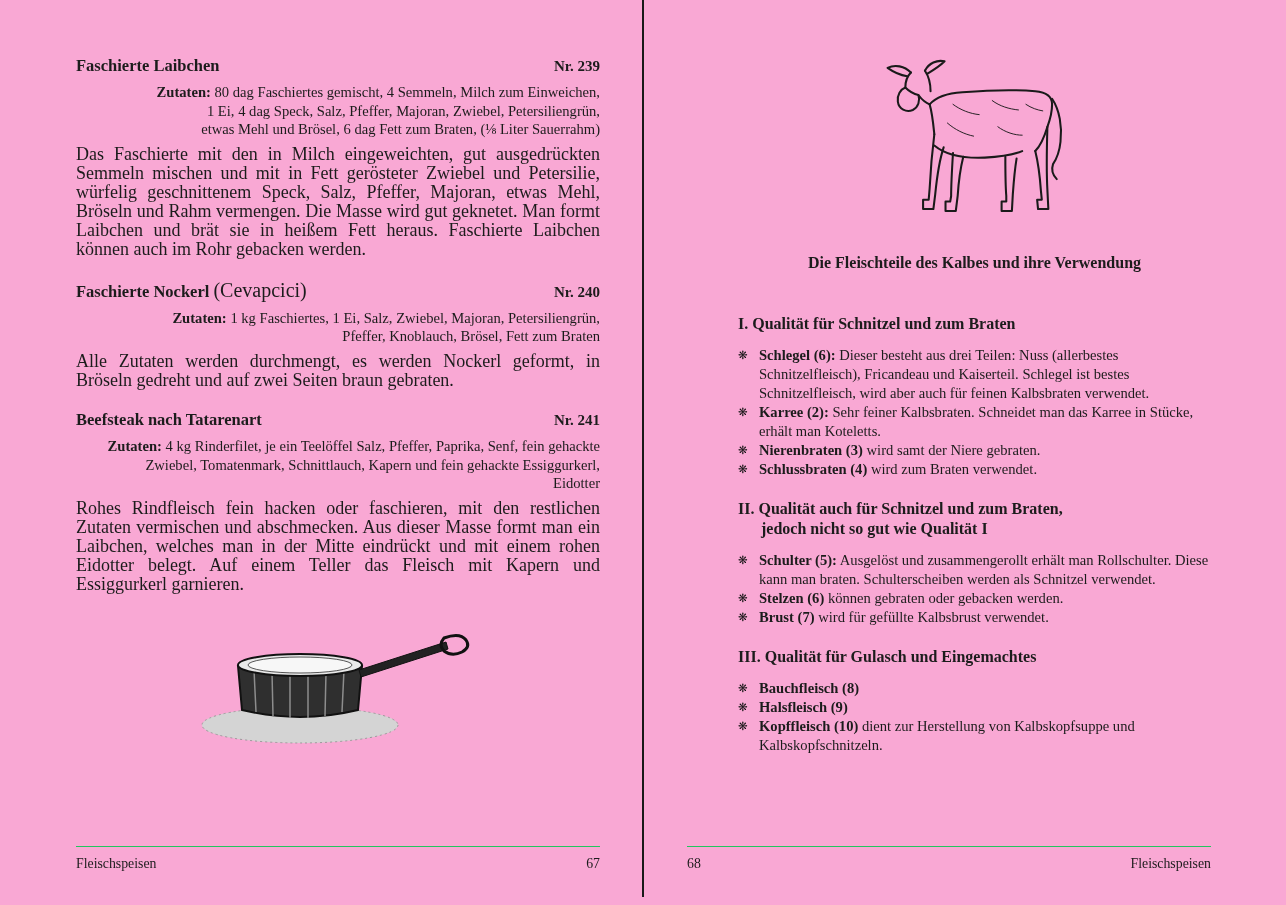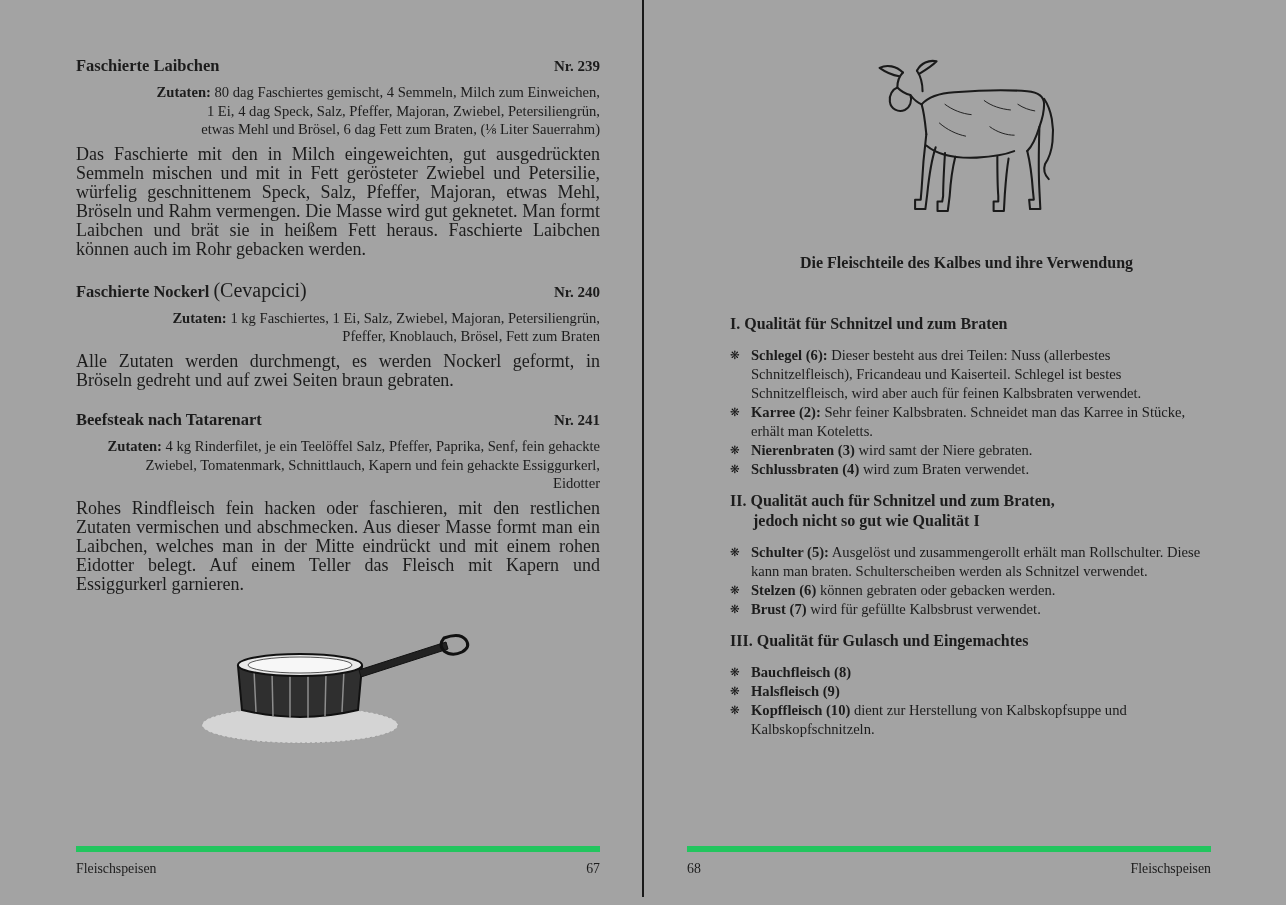--- a/index.html
+++ b/index.html
@@ -3,60 +3,60 @@
 <meta charset="utf-8">
 <style>
   * { box-sizing: border-box; }
   html, body { margin: 0; padding: 0; }
   body {
     width: 1286px; height: 905px;
     background: #ffffff;
     font-family: "Liberation Serif", "DejaVu Serif", serif;
     color: #1c1c1c;
   }
-  .spread { position: relative; width: 1286px; height: 905px; background: #a3a3a3; overflow: hidden; }
+  .spread { position: relative; width: 1286px; height: 905px; background: #f9a8d4; overflow: hidden; }
   .divider { position: absolute; left: 642px; top: 0; width: 2px; height: 897px; background: #191919; }
   .page { position: absolute; top: 0; height: 905px; }
   #page-left  { left: 0;   width: 642px; }
   #page-right { left: 644px; width: 642px; }
 
   
   .content-left { position: absolute; left: 76px; width: 524px; top: 56px; }
   .recipe { margin-bottom: 20px; }
   .recipe-head { display: flex; justify-content: space-between; align-items: baseline; margin: 0 0 7px 0; }
   .recipe-title { font-size: 16.5px; font-weight: bold; }
   .title-suffix { font-weight: normal; font-size: 20px; }
   .title-suffix:empty { display: none; }
   .recipe-nr { font-size: 15px; font-weight: bold; }
   .zutaten { margin: 0 0 6px 20px; font-size: 14.6px; line-height: 18.6px; text-align: right; }
   .z-label { font-weight: bold; }
   .z-text { white-space: pre-line; }
   .recipe-body { margin: 0; font-size: 18px; line-height: 19px; text-align: justify; }
   .pan-figure { margin-top: 30px; text-align: center; }
 
   
-  .content-right { position: absolute; left: 86px; width: 473px; top: 0; }
+  .content-right { position: absolute; left: 94px; width: 473px; top: 0; }
   .calf-figure { text-align: center; margin: 52px 0 0 0; }
   .chapter-heading { text-align: center; font-weight: bold; font-size: 16px; margin: 26px 0 0 0; }
-  .section { margin-top: 12px; }
+  .section { margin-top: 20px; }
   .section.first { margin-top: 42px; }
   .section-title { font-weight: bold; font-size: 16px; line-height: 20px; margin: 0 0 12px 0; }
   .section-title .t2 { display: block; padding-left: 23px; }
   .section-title .t2:empty { display: none; }
   .item { display: flex; font-size: 14.6px; line-height: 19px; }
   .bullet { flex: 0 0 21px; width: 21px; font-size: 11.5px; line-height: 19px; color: #111; }
   .item-text { flex: 1; }
   .item-term { font-weight: bold; }
 
   
   .footer {
     position: absolute; top: 846px;
     display: flex; justify-content: space-between;
     font-size: 13.8px;
-    border-top: 6px solid #22c55e; padding-top: 9px;
+    border-top: 1px solid #22c55e; padding-top: 9px;
   }
   .footer-left  { left: 76px; width: 524px; }
   .footer-right { left: 43px; width: 524px; }
 </style>
 </head>
 <body>
 
 <div class="spread">
 
   <div class="page" id="page-left">

